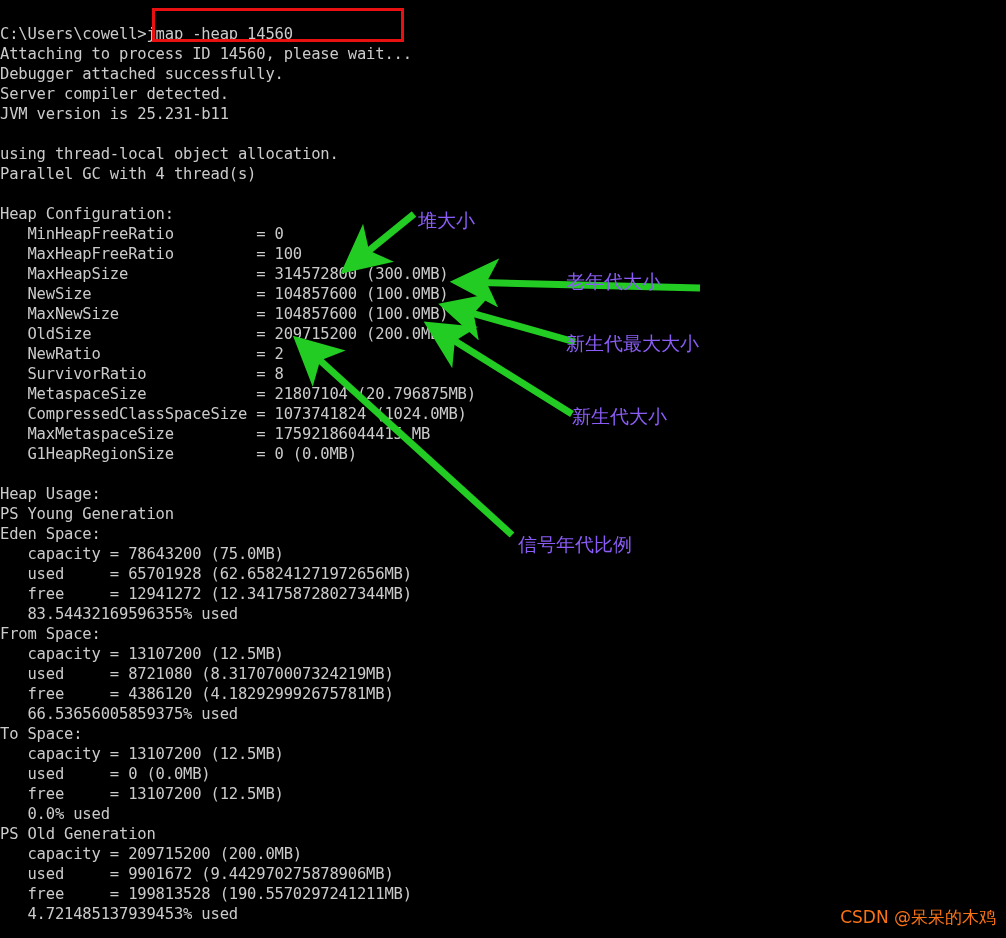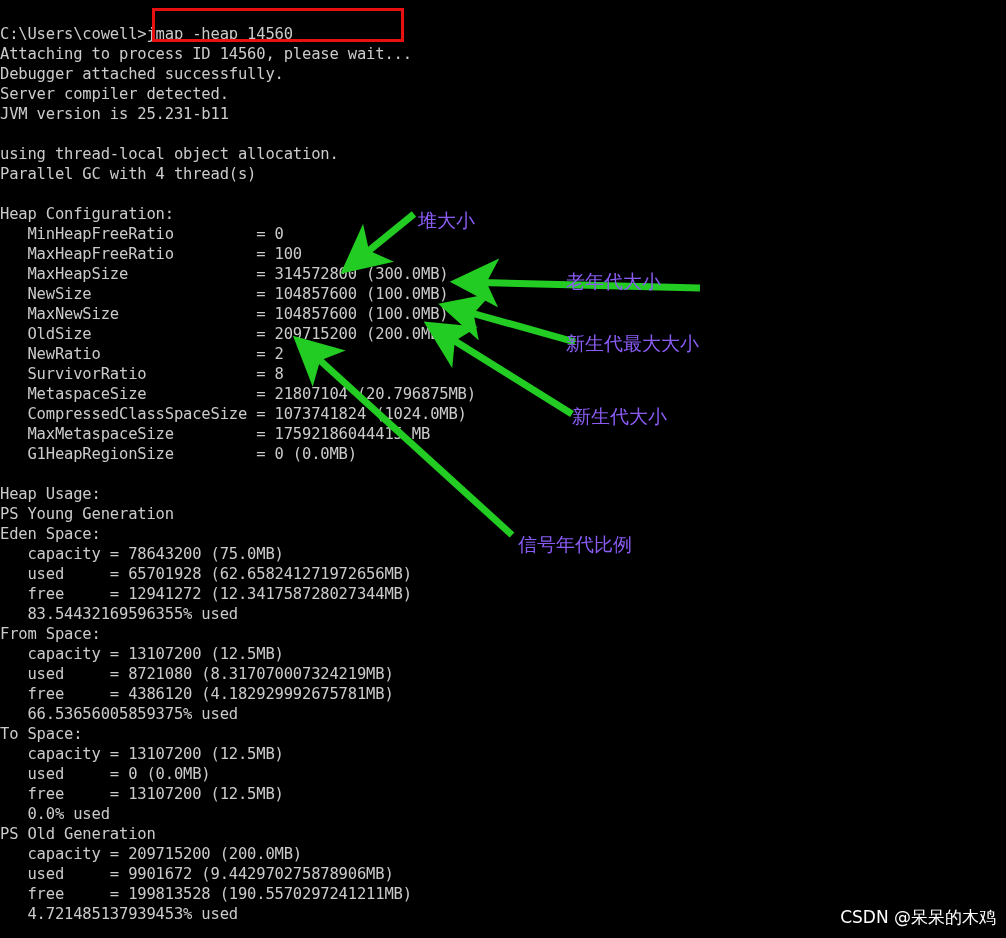--- a/index.html
+++ b/index.html
@@ -64,21 +64,21 @@
     box-sizing: border-box;
     z-index: 5;
   }
   
   #watermark {
     position: absolute;
     right: 10px;
     bottom: 9px;
     font-family: "DejaVu Sans", "Liberation Sans", sans-serif;
     font-size: 17px;
-    color: #ffffff;
+    color: #f97316;
     white-space: nowrap;
     z-index: 6;
     margin-top: 40px;
   }
 </style>
 </head>
 <body>
 
 <div id="screen">
 

